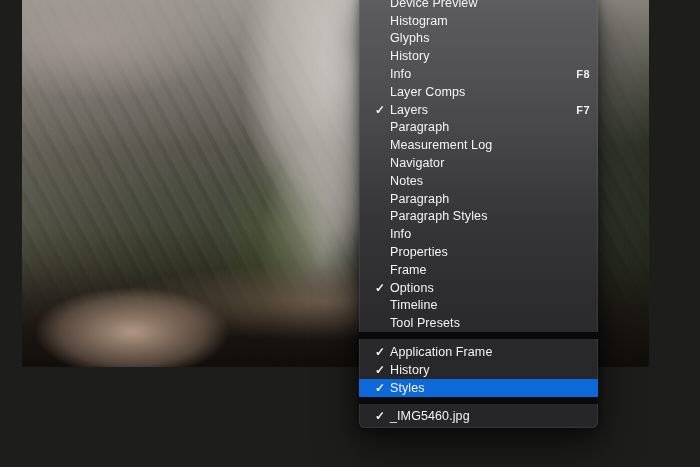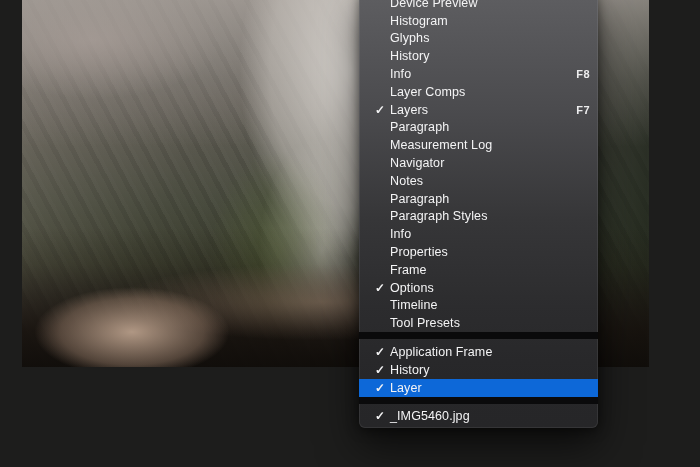--- a/index.html
+++ b/index.html
@@ -148,21 +148,21 @@
       <div class="menu-row">
         <span class="check">✓</span>
         <span class="label">Application Frame</span>
       </div>
       <div class="menu-row">
         <span class="check">✓</span>
         <span class="label">History</span>
       </div>
       <div class="menu-row highlighted">
         <span class="check">✓</span>
-        <span class="label">Layer</span>
+        <span class="label">Styles</span>
       </div>
     </div>
   <div class="menu-sep"></div>
   <div>
       <div class="menu-row">
         <span class="check">✓</span>
         <span class="label">_IMG5460.jpg</span>
       </div>
     </div>
 </div>

